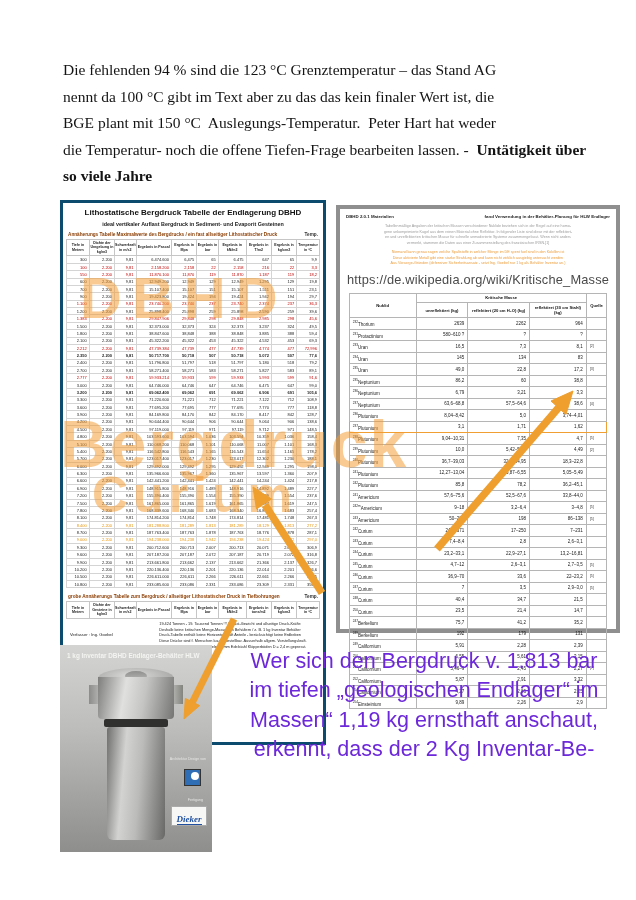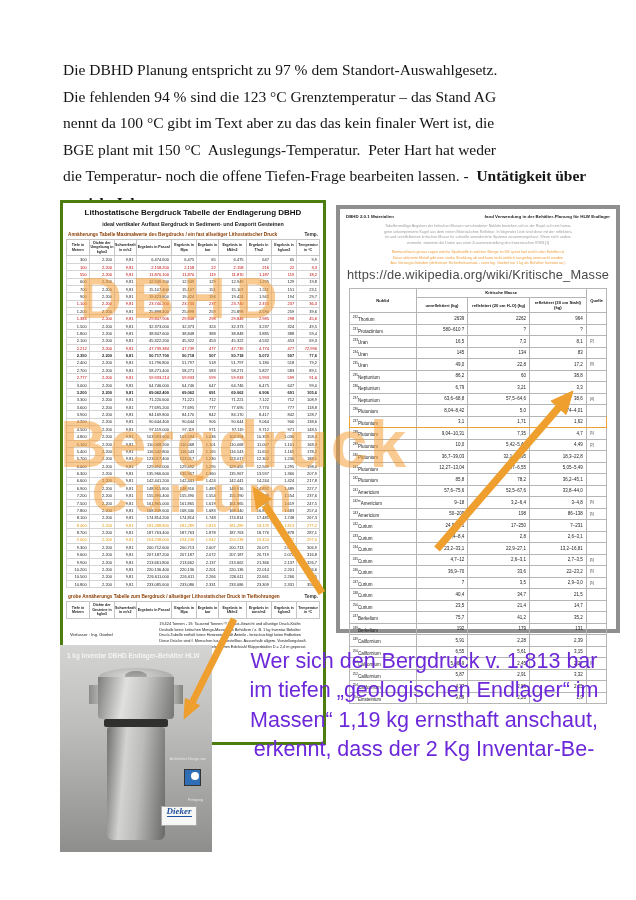--- a/index.html
+++ b/index.html
@@ -4,21 +4,21 @@
 <style>
   html,body{margin:0;padding:0;background:#fff;}
   .page{position:relative;width:636px;height:900px;background:#fff;overflow:hidden;
         font-family:"Liberation Sans",sans-serif;}
   
   #intro{position:absolute;left:63px;top:57px;width:535px;
          font-family:"Liberation Serif",serif;font-size:15.5px;line-height:26.5px;color:#141414;}
   #intro .iline{white-space:pre-wrap;}
   
   .lt{position:absolute;left:60px;top:200px;width:266px;height:545px;box-sizing:border-box;
-      border:3px solid #4d7c0f;background:#fff;padding:5px 3px 2px;z-index:1;}
+      border:3px solid #0c4a6e;background:#fff;padding:5px 3px 2px;z-index:1;}
   .lt-title{font-size:8px;font-weight:bold;text-align:center;color:#111;}
   .lt-sub{font-size:5.4px;font-weight:bold;text-align:center;margin-top:4px;color:#222;}
   .lt-sec{display:flex;justify-content:space-between;font-size:4.7px;font-weight:bold;
           color:#8a3c00;margin-top:5px;padding:0 2px;}
   .lt-sec .temp{color:#333;}
   table.lt-table{width:100%;border-collapse:collapse;table-layout:fixed;margin-top:2px;}
   .lt-table th{font-size:3.6px;font-weight:bold;color:#222;border:0.5px solid #c6c6c6;
                padding:1px 0;line-height:1.25;overflow:hidden;}
   .lt-table td{font-size:4px;color:#1a1a1a;border:0.5px solid #d4d4d4;text-align:right;
                padding:0.7px 2px 0.7px 0;line-height:1.25;white-space:nowrap;overflow:hidden;}
@@ -36,21 +36,21 @@
   .wm{position:absolute;color:#F49A2E;opacity:0.52;font-weight:bold;z-index:5;pointer-events:none;}
   .wm1{left:80px;top:264px;font-size:58px;letter-spacing:10px;}
   .wm2{left:60px;top:406px;font-size:66px;letter-spacing:2px;}
   .wm3{left:92px;top:466px;font-size:50px;letter-spacing:5px;}
   
   .rt{position:absolute;left:336px;top:205px;width:284px;height:428px;box-sizing:border-box;
       border:4px solid #8F8F8F;background:#fff;padding:5px 6px;z-index:1;}
   .rt-head{display:flex;justify-content:space-between;font-size:4.4px;font-weight:bold;color:#222;}
   .rt-gray{font-size:3.7px;color:#9B9B9B;text-align:center;margin-top:5px;line-height:1.5;}
   .rt-orange{font-size:3.7px;color:#EC9E3C;text-align:center;margin-top:4px;line-height:1.5;}
-  .rt-url{display:block;font-size:12.8px;color:#4a4a4a;text-align:center;
+  .rt-url{display:block;font-size:12.8px;color:#4a4a4a;text-align:center;margin-top:5px;
           text-decoration:none;letter-spacing:0.2px;}
   table.rt-table{width:98%;margin:6px auto 0;border-collapse:collapse;table-layout:fixed;}
   .rt-table th{border:0.5px solid #b5b5b5;font-size:4.2px;color:#111;padding:1.5px 1px;line-height:1.3;}
   .rt-table td{border:0.5px solid #b5b5b5;font-size:4.5px;color:#1a1a1a;padding:2px 3px;
                text-align:right;white-space:nowrap;overflow:hidden;}
   .rt-table td.nuk{text-align:left;}
   .rt-table td.src{text-align:left;font-size:3.6px;color:#444;}
   .rt-table sup{font-size:3.2px;}
   .rt-table tr.hl td{border-top:1px solid #F0A032;border-bottom:1px solid #F0A032;}
   .rt-table tr.hl td:first-child{border-left:1px solid #F0A032;}
@@ -67,37 +67,36 @@
        background:linear-gradient(100deg,#7e7e7c,#e0e0de 35%,#c4c4c2 60%,#757573);}
   .lug-l{position:absolute;left:29px;top:40px;width:10px;height:19px;background:linear-gradient(90deg,#8c8c8a,#b2b2b0);}
   .lug-r{position:absolute;left:113px;top:40px;width:10px;height:19px;background:linear-gradient(90deg,#b2b2b0,#83837f);}
   .gap{position:absolute;left:44px;top:74px;width:64px;height:8px;background:#30302e;border-radius:2px;}
   .cyl{position:absolute;left:47px;top:82px;width:58px;height:113px;border-radius:3px 3px 6px 6px;
        background:linear-gradient(95deg,#6f6f6d,#d3d3d1 30%,#bbbbb9 55%,#686866);}
   .credit1{position:absolute;right:6px;top:112px;font-size:3.6px;color:#e6e6e4;text-align:right;line-height:1.4;}
   .alogo{position:absolute;right:11px;top:124px;width:15px;height:15px;background:#2f6db5;border:0.5px solid #333;}
   .alogo:after{content:"";position:absolute;right:1.5px;top:1.5px;width:8px;height:8px;border-radius:50%;background:#fff;}
   .credit2{position:absolute;right:9px;top:153px;font-size:3.6px;color:#e6e6e4;}
-  .dlogo{position:absolute;right:15px;top:161px;width:34px;height:18px;background:#f7f7f5;
-         border:0.5px solid #aaa;display:flex;align-items:flex-start;justify-content:center;}
+  .dlogo{position:absolute;right:5px;top:161px;width:34px;height:18px;background:#f7f7f5;
+         border:0.5px solid #aaa;display:flex;align-items:flex-end;justify-content:center;}
   .dlogo span{font-family:"Liberation Serif",serif;font-style:italic;font-weight:bold;
               font-size:9px;color:#1f4f9e;border-bottom:1px solid #1f4f9e;line-height:1;}
   
   .quote{position:absolute;left:224px;top:647px;width:400px;text-align:center;z-index:1;
          font-size:21.5px;line-height:29.4px;color:#6d28d9;}
   
   svg.arrows{position:absolute;left:0;top:0;z-index:9;pointer-events:none;}
 </style>
 </head>
 <body>
 
 <div class="page">
 
   <div id="intro">
-      <div class="iline">Die DBHD Planung entspricht zu 97 % dem Standort-Auswahlgesetz.</div>
       <div class="iline">Die fehlenden 94 % sind die 123 °C Grenztemperatur – das Stand AG</div>
       <div class="iline">nennt da 100 °C gibt im Text aber zu das das kein finaler Wert ist, die</div>
       <div class="iline">BGE plant mit 150 °C  Auslegungs-Temperatur.  Peter Hart hat weder</div>
       <div class="iline"><span>die Temperatur- noch die offene Tiefen-Frage bearbeiten lassen. -  </span><b>Untätigkeit über so viele Jahre</b></div>
     </div>
 
   <div class="lt">
     <div class="lt-title">Lithostatische Bergdruck Tabelle der Endlagerung DBHD</div>
     <div class="lt-sub">ideal vertikaler Auflast Bergdruck in Sediment- und Evaporit Gesteinen</div>
     <div class="lt-sec">

